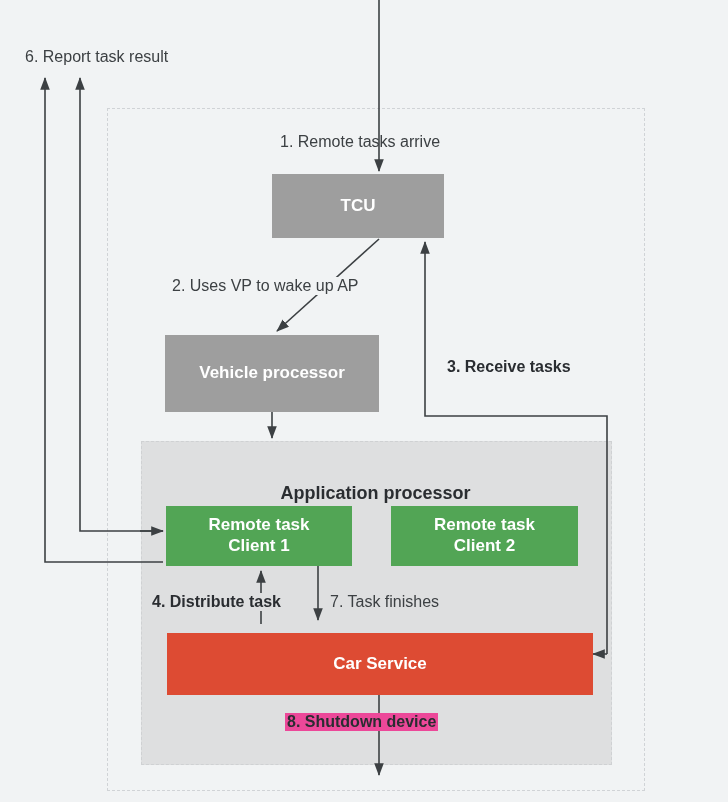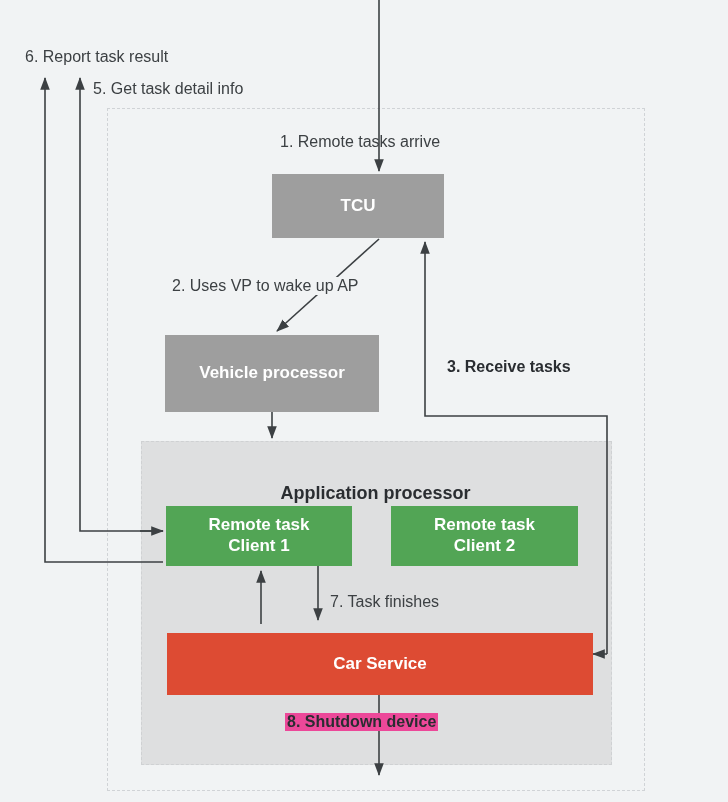--- a/index.html
+++ b/index.html
@@ -89,22 +89,22 @@
   <div class="box box-red" style="left:167px;top:624px;width:426px;height:62px;">
     <span>Car Service</span>
   </div>
 
   <div class="lbl" style="left:280px;top:134px;">1. Remote tasks arrive</div>
 
   <div class="lbl" style="left:170px;top:277px;background:#f1f3f4;padding:1px 2px;">2. Uses VP to wake up AP</div>
 
   <div class="lbl bold" style="left:447px;top:359px;">3. Receive tasks</div>
 
+  <div class="lbl bold" style="left:150px;top:593px;background:#dedfe0;padding:1px 2px;">4. Distribute task</div>
 
-  <div class="lbl" style="left:93px;top:81px;">5. Get task detail info</div>
 
   <div class="lbl" style="left:25px;top:49px;">6. Report task result</div>
 
   <div class="lbl" style="left:328px;top:593px;background:#dedfe0;padding:1px 2px;">7. Task finishes</div>
 
   <div class="lbl bold" style="left:285px;top:713px;background:#ec4899;padding:1px 2px;">8. Shutdown device</div>
 
 </div>
 
 </body></html>

